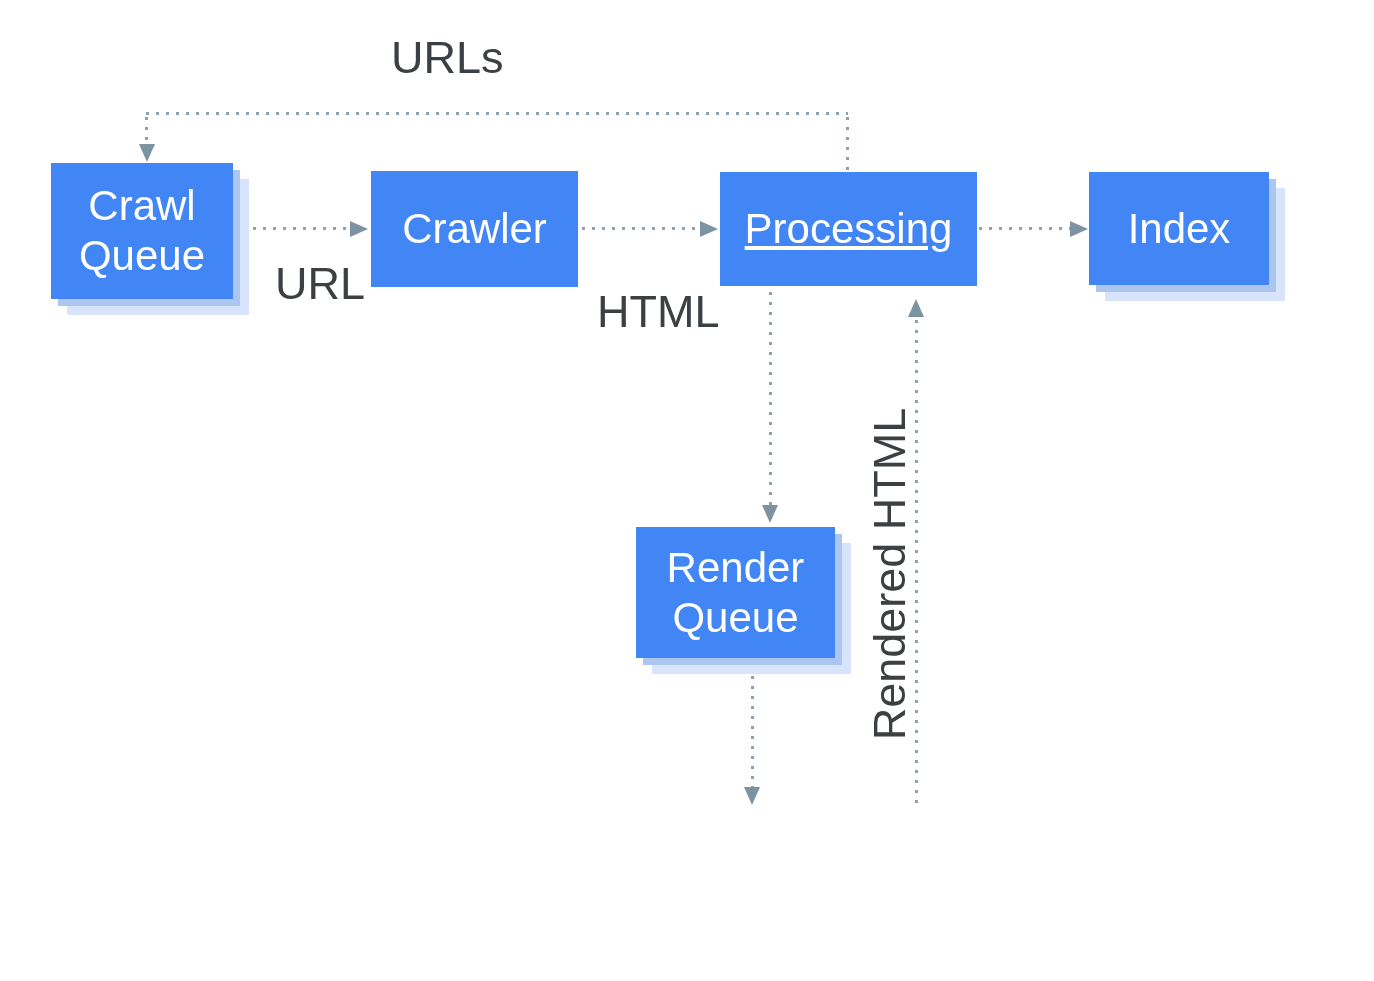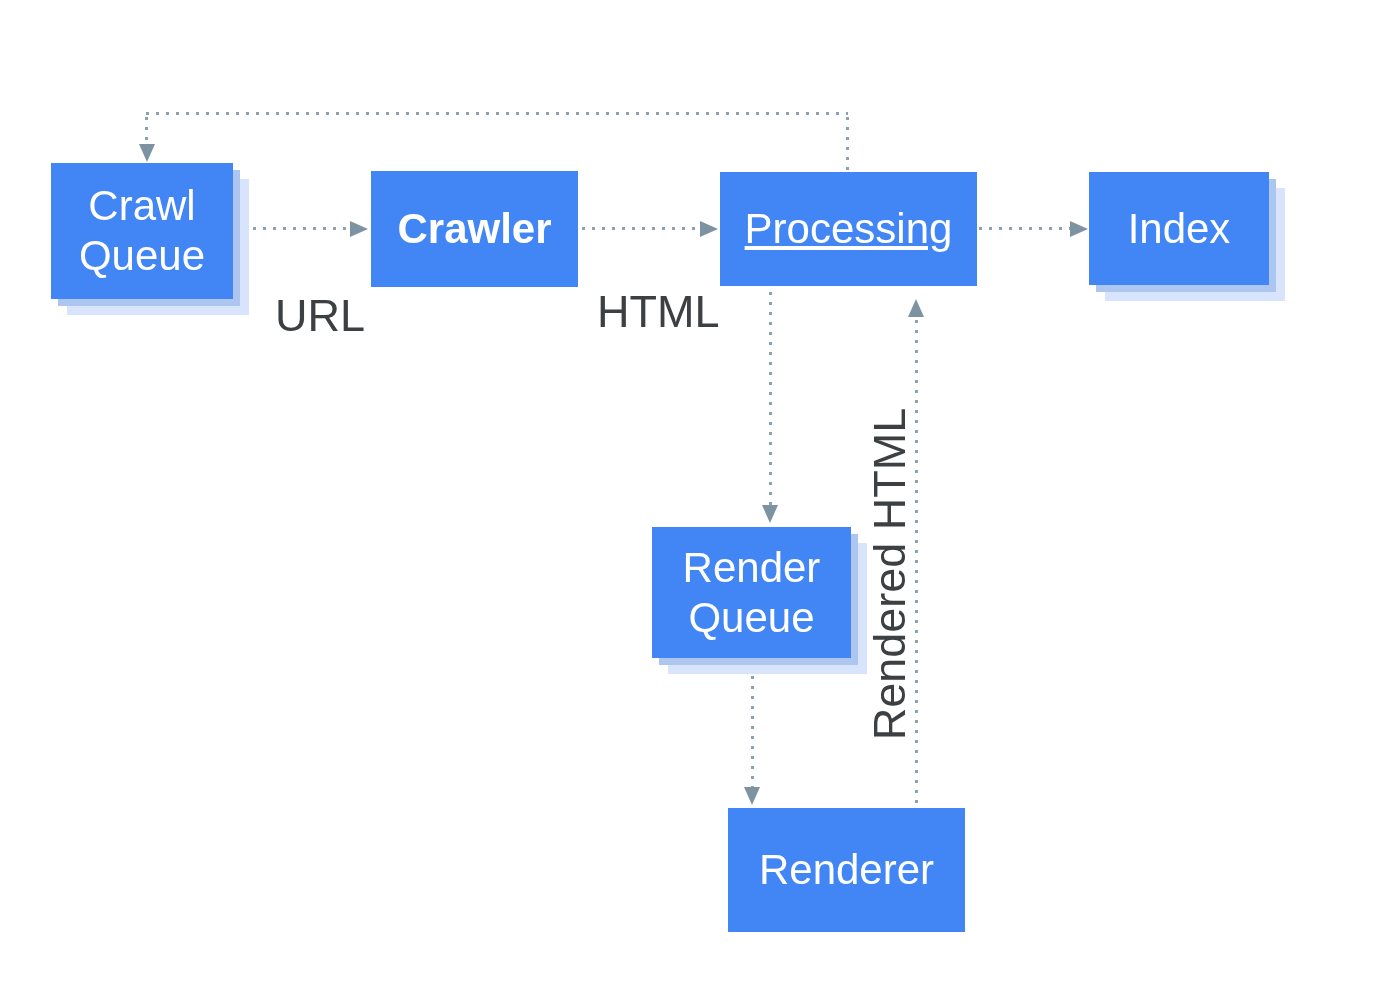--- a/index.html
+++ b/index.html
@@ -83,31 +83,31 @@
 
   <div class="dots-v" style="left:751px;top:676px;height:111px;"></div>
   <div class="arr down" style="left:744px;top:787px;"></div>
 
   <div class="arr up" style="left:908px;top:299px;"></div>
   <div class="dots-v" style="left:915px;top:320px;height:487px;"></div>
 
   <div class="node shadowed" style="left:51px;top:163px;width:182px;height:136px;">Crawl
 Queue</div>
 
-  <div class="node" style="left:371px;top:171px;width:207px;height:116px;font-weight:bold;">Crawler</div>
+  <div class="node" style="left:371px;top:171px;width:207px;height:116px;">Crawler</div>
 
   <div class="node" style="left:720px;top:172px;width:257px;height:114px;text-decoration:underline;">Processing</div>
 
   <div class="node shadowed" style="left:1089px;top:172px;width:180px;height:113px;">Index</div>
 
-  <div class="node shadowed" style="left:636px;top:527px;width:199px;height:131px;margin-left:16px;">Render
+  <div class="node shadowed" style="left:636px;top:527px;width:199px;height:131px;">Render
 Queue</div>
 
-  <div class="node" style="left:728px;top:808px;width:237px;height:124px;">Renderer</div>
 
+  <div class="edge-label" style="left:391px;top:32px;">URLs</div>
 
-  <div class="edge-label" style="left:275px;top:258px;margin-top:32px;">URL</div>
+  <div class="edge-label" style="left:275px;top:258px;">URL</div>
 
   <div class="edge-label" style="left:597px;top:258px;margin-top:28px;">HTML</div>
 
   <div class="edge-label vertical" style="left:890px;top:574px;">Rendered HTML</div>
 
 </div>
 
 </body></html>

